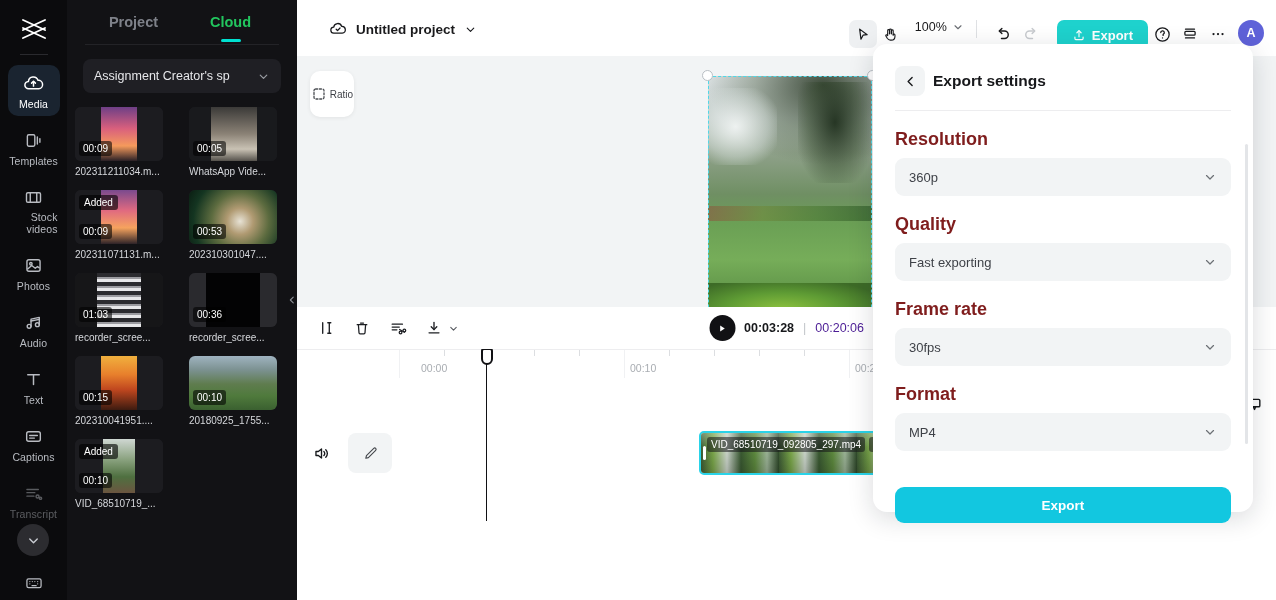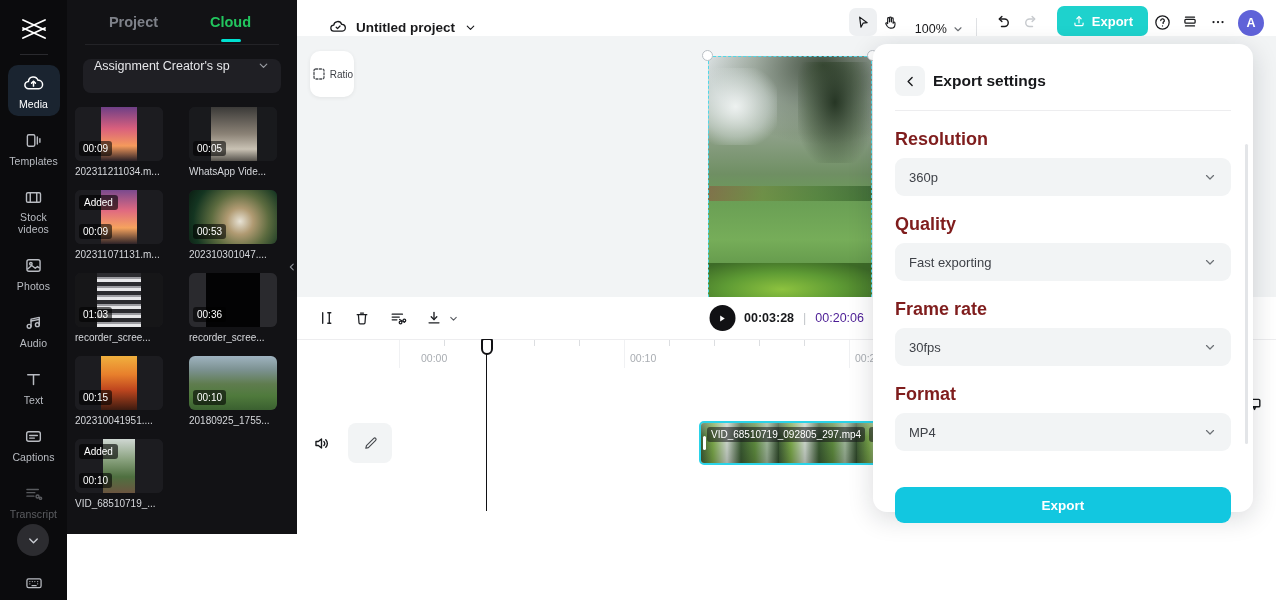--- a/index.html
+++ b/index.html
@@ -20,49 +20,49 @@
   .rail-logo { margin-top: 12px; width: 44px; height: 34px; display:flex; align-items:center; justify-content:center; }
   .rail-sep { width: 28px; height: 1px; background: #2a2a2e; margin: 8px 0 10px; }
   .rail-item {
     width: 52px; padding: 7px 2px 6px; border-radius: 10px;
     display: flex; flex-direction: column; align-items: center; gap: 4px;
     color: #b9bcc2; cursor: pointer; margin-bottom: 6px;
   }
   .rail-item.active { background: #1a2430; color: #ffffff; }
   .rail-item .ico { width: 22px; height: 22px; display:flex; align-items:center; justify-content:center; }
   .rail-item .lbl { font-size: 10.5px; line-height: 12px; text-align: center; letter-spacing: .1px; }
-  .rail-item .lbl.two { line-height: 11.5px; }
+  .rail-item .lbl.two { line-height: 11.5px; text-align: right; }
   .rail-collapse {
     position: absolute; left: 17px; top: 524px; width: 32px; height: 32px;
     border-radius: 50%; background: #2c2c30; color:#c9ccd2;
     display: flex; align-items: center; justify-content: center; cursor: pointer; z-index: 4;
   }
   .rail-bottom { position: absolute; left: 0; bottom: 6px; width: 67px; display:flex; justify-content:center; }
   .rail-bottom .ico { width: 22px; height: 22px; color: #b9bcc2; display:flex;align-items:center;justify-content:center;}
 
   
   .media-panel {
-    width: 230px; flex: 0 0 230px; height: 534px; background: #121215;
+    width: 230px; flex: 0 0 230px; height: 600px; background: #121215;
     position: relative; overflow: hidden;
   }
   .mp-tabs { display:flex; gap: 0; padding: 0 18px; height: 44px; align-items:center; }
   .mp-tab {
     flex: 1; text-align: center; font-size: 14.5px; font-weight: 700;
     color: #7e8189; cursor: pointer; position: relative; height: 44px;
     display:flex; align-items:center; justify-content:center;
   }
   .mp-tab.active { color: #22c55e; }
   .mp-tab.active::after {
     content: ""; position: absolute; bottom: 2px; left: 50%; transform: translateX(-50%);
     width: 20px; height: 3px; border-radius: 2px; background: #00e0d0;
   }
   .mp-divider { height:1px; background:#232327; margin: 0 18px; }
   .mp-select {
     margin: 14px 16px 0; height: 34px; background: #1f1f24; border-radius: 8px;
-    display:flex; justify-content:space-between;
+    display:flex; align-items:center; justify-content:space-between;
     padding: 0 11px; color:#e6e7ea; font-size: 12.5px; cursor: pointer;
   }
   .mp-select .chev { color:#9a9da3; }
   .mp-grid {
     margin: 14px 8px 0; display: grid; grid-template-columns: 1fr 1fr;
     column-gap: 14px; row-gap: 4px;
   }
   .m-cell { width: 88px; }
   .m-thumb {
     position: relative; width: 88px; height: 54px; border-radius: 6px;
@@ -84,21 +84,21 @@
     position: absolute; right: -1px; top: 50%; transform: translateY(-50%);
     width: 13px; height: 48px; background: #121215;
     border-radius: 0 7px 7px 0; display:flex; align-items:center; justify-content:center;
     color:#8c8f95; cursor:pointer; z-index: 5;
   }
 
   
   .main { flex: 1; height: 600px; background: #ffffff; position: relative; display:flex; flex-direction: column; }
 
   
-  .topbar { height: 36px; display:flex; align-items:flex-end; padding: 0 12px; gap: 0; flex: 0 0 36px; }
+  .topbar { height: 36px; display:flex; align-items:flex-start; padding: 0 12px; gap: 0; flex: 0 0 36px; margin-top: 20px; }
   .proj { display:flex; align-items:center; gap: 9px; margin-left: 20px; cursor:pointer; }
   .proj-name { font-size: 13.5px; font-weight: 700; color:#1a1a1c; }
   .tb-spacer { flex: 1; }
   .tb-tool {
     width: 28px; height: 28px; border-radius: 7px; display:flex; align-items:center;
     justify-content:center; color:#1a1a1c; cursor:pointer;
   }
   .tb-tool.sel { background: #eef0f2; }
   .zoom-box { display:flex; align-items:center; gap:5px; margin-left: 10px; cursor:pointer; }
   .zoom-val { font-size: 12.5px; color:#1a1a1c; }

